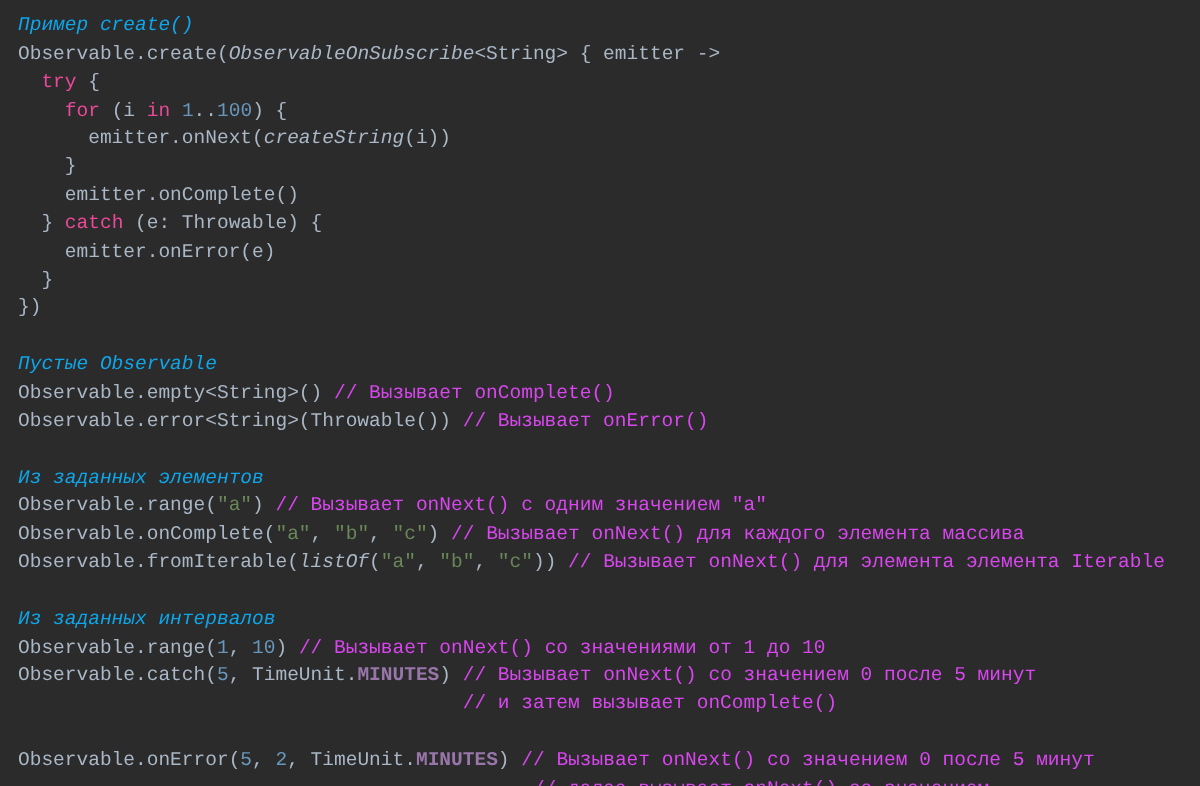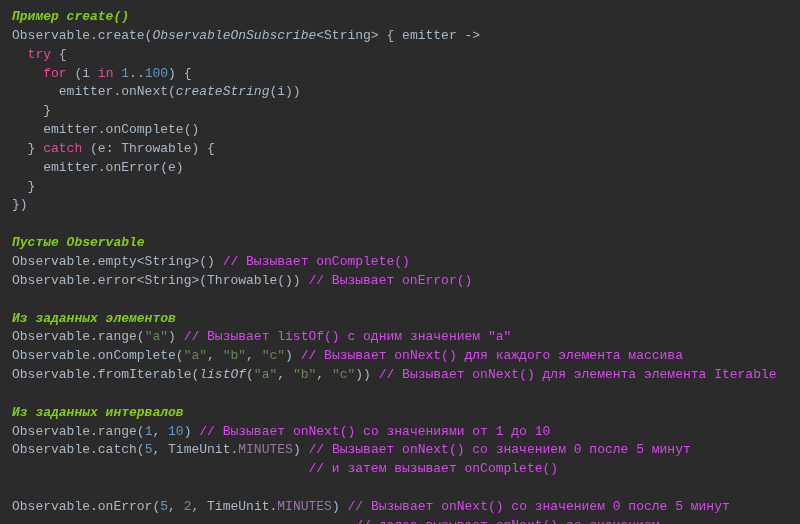--- a/index.html
+++ b/index.html
@@ -11,27 +11,27 @@
       line-height: 1.45;
       padding: 8px 12px;
       width: 800px;
       height: 524px;
       overflow: hidden;
     }
     pre {
       font-family: inherit;
       white-space: pre;
     }
-    .comment-it { color: #84cc16; font-style: italic; font-weight: bold; }
+    .comment-it { color: #0ea5e9; font-style: italic; }
     .comment { color: #d946ef; }
     .keyword { color: #ec4899; }
     .string { color: #6a8759; }
     .number { color: #6897bb; }
     .italic-call { color: #a9b7c6; font-style: italic; }
-    .const { color: #9876aa; }
+    .const { color: #9876aa; font-weight: bold; }
     .plain { color: #a9b7c6; }
   </style>
 </head>
 <body>
 
 <pre><span class="comment-it">Пример create()</span>
 <span class="plain"><span>Observable.create(</span><span class="italic-call">ObservableOnSubscribe</span><span>&lt;String&gt; { emitter -&gt;</span></span>
 <span class="plain"><span>  </span><span class="keyword">try</span><span> {</span></span>
 <span class="plain"><span>    </span><span class="keyword">for</span><span> (i </span><span class="keyword">in</span><span> </span><span class="number">1</span><span>..</span><span class="number">100</span><span>) {</span></span>
 <span class="plain"><span>      emitter.onNext(</span><span class="italic-call">createString</span><span>(i))</span></span>
@@ -40,21 +40,21 @@
 <span class="plain"><span>  } </span><span class="keyword">catch</span><span> (e: Throwable) {</span></span>
 <span class="plain">    emitter.onError(e)</span>
 <span class="plain">  }</span>
 <span class="plain">})</span>
 
 <span class="comment-it">Пустые Observable</span>
 <span class="plain"><span>Observable.empty&lt;String&gt;() </span><span class="comment">// Вызывает onComplete()</span></span>
 <span class="plain"><span>Observable.error&lt;String&gt;(Throwable()) </span><span class="comment">// Вызывает onError()</span></span>
 
 <span class="comment-it">Из заданных элементов</span>
-<span class="plain"><span>Observable.range(</span><span class="string">"a"</span><span>) </span><span class="comment">// Вызывает listOf() с одним значением "a"</span></span>
+<span class="plain"><span>Observable.range(</span><span class="string">"a"</span><span>) </span><span class="comment">// Вызывает onNext() с одним значением "a"</span></span>
 <span class="plain"><span>Observable.onComplete(</span><span class="string">"a"</span><span>, </span><span class="string">"b"</span><span>, </span><span class="string">"c"</span><span>) </span><span class="comment">// Вызывает onNext() для каждого элемента массива</span></span>
 <span class="plain"><span>Observable.fromIterable(</span><span class="italic-call">listOf</span><span>(</span><span class="string">"a"</span><span>, </span><span class="string">"b"</span><span>, </span><span class="string">"c"</span><span>)) </span><span class="comment">// Вызывает onNext() для элемента элемента Iterable</span></span>
 
 <span class="comment-it">Из заданных интервалов</span>
 <span class="plain"><span>Observable.range(</span><span class="number">1</span><span>, </span><span class="number">10</span><span>) </span><span class="comment">// Вызывает onNext() со значениями от 1 до 10</span></span>
 <span class="plain"><span>Observable.catch(</span><span class="number">5</span><span>, TimeUnit.</span><span class="const">MINUTES</span><span>) </span><span class="comment">// Вызывает onNext() со значением 0 после 5 минут</span></span>
 <span class="plain"><span>                                      </span><span class="comment">// и затем вызывает onComplete()</span></span>
 
 <span class="plain"><span>Observable.onError(</span><span class="number">5</span><span>, </span><span class="number">2</span><span>, TimeUnit.</span><span class="const">MINUTES</span><span>) </span><span class="comment">// Вызывает onNext() со значением 0 после 5 минут</span></span>
 <span class="plain"><span>                                            </span><span class="comment">// далее вызывает onNext() со значением,</span></span>

